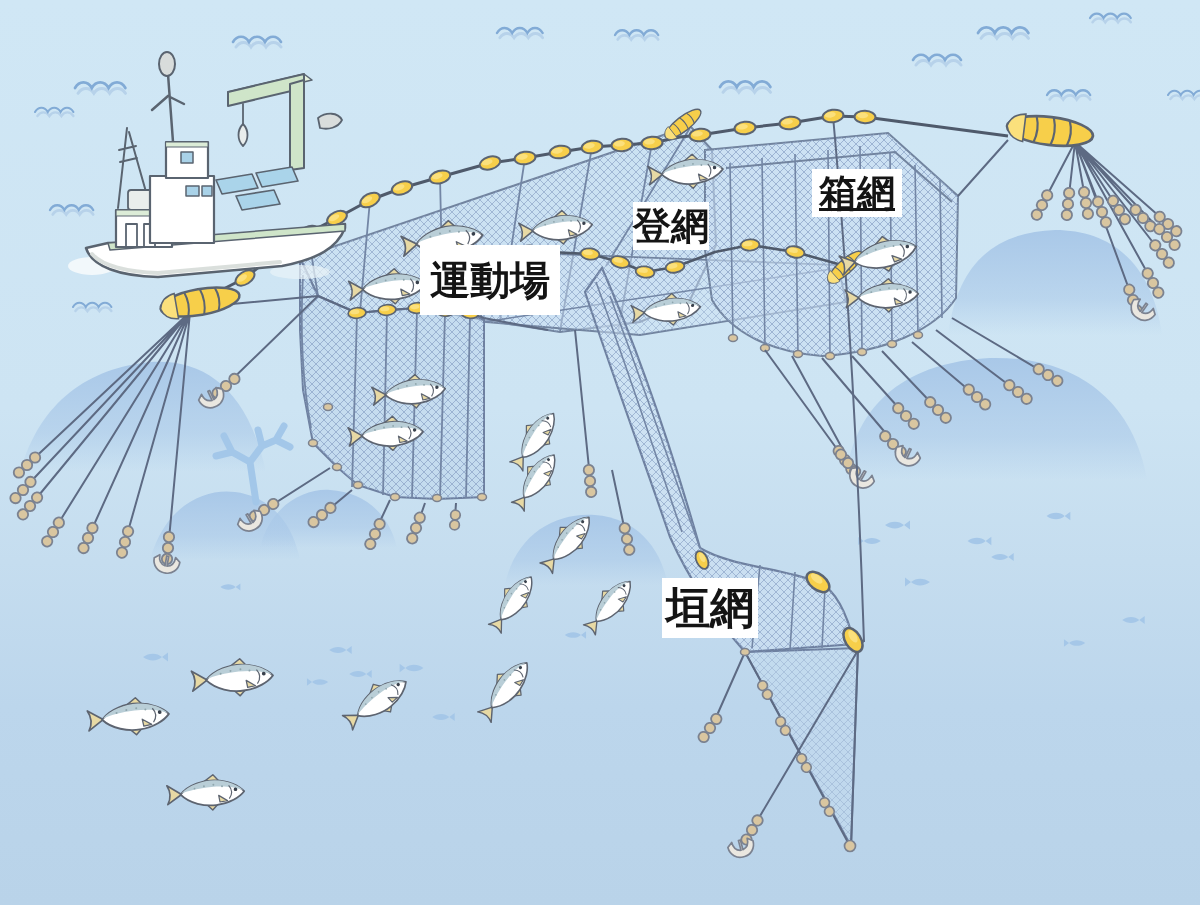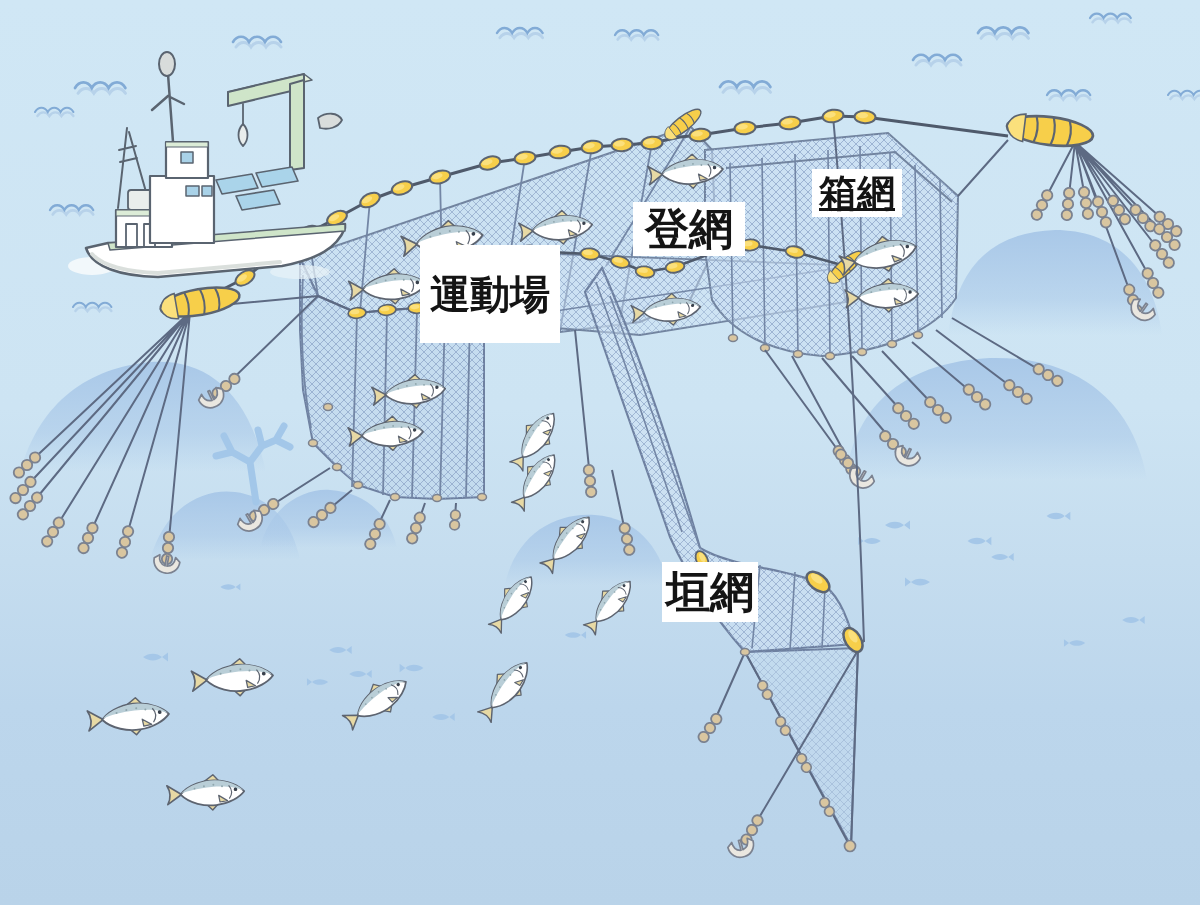--- a/index.html
+++ b/index.html
@@ -1,24 +1,24 @@
 <!DOCTYPE html>
 <html><head>
 <meta charset="utf-8">
 <style>
   html,body{margin:0;padding:0;background:#e8eef4;}
   #stage{position:relative;width:1200px;height:905px;overflow:hidden;
          font-family:"Liberation Sans","DejaVu Sans",sans-serif;}
   #stage svg{position:absolute;left:0;top:0;}
   .label{position:absolute;background:#ffffff;color:#141414;font-weight:700;
          line-height:1.0;white-space:nowrap;letter-spacing:0;}
-  #lb-undojo   {left:420px;top:245px;font-size:40px;padding:29px 10px;}
-  #lb-nobori   {left:633px;top:202px;font-size:44px;padding:5px 12px;}
+  #lb-undojo   {left:420px;top:245px;font-size:40px;padding:15px 10px;}
+  #lb-nobori   {left:633px;top:202px;font-size:38px;padding:5px 0;}
   #lb-hako     {left:812px;top:169px;font-size:38px;padding:5px 7px;text-decoration:underline;}
-  #lb-kaki     {left:662px;top:562px;font-size:44px;padding:8px 4px;}
+  #lb-kaki     {left:662px;top:578px;font-size:44px;padding:8px 4px;}
 </style>
 </head>
 <body>
 
 <div id="stage">
 <svg width="1200" height="905" viewBox="0 0 1200 905">
   <defs>
     <linearGradient id="ocean" x1="0" y1="0" x2="0" y2="1">
       <stop offset="0" stop-color="#d0e7f5"></stop>
           <stop offset="0.45" stop-color="#cde4f3"></stop>

